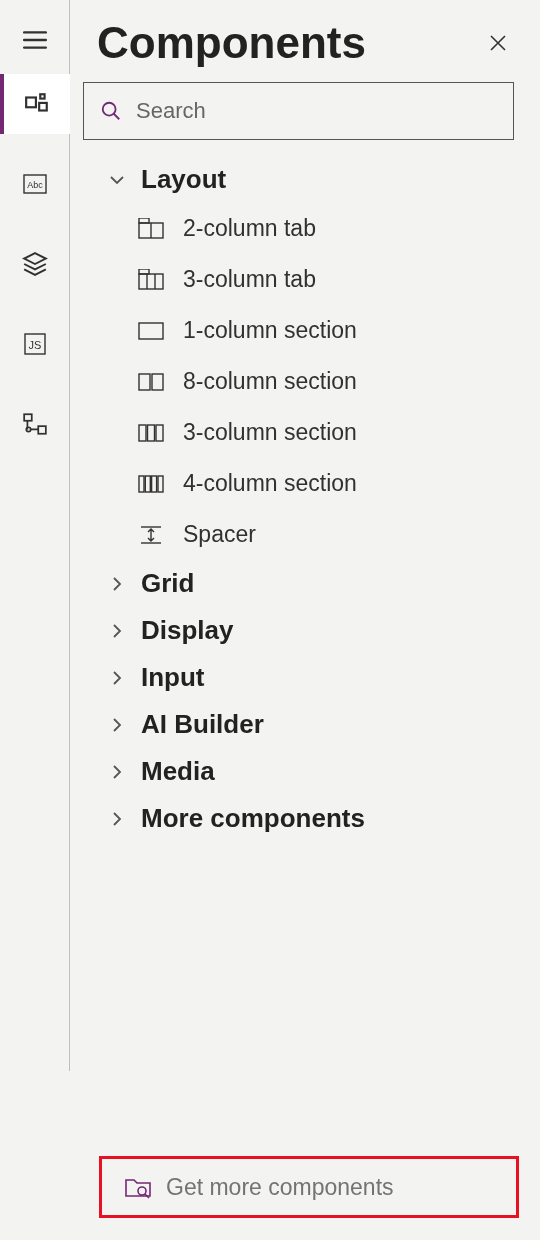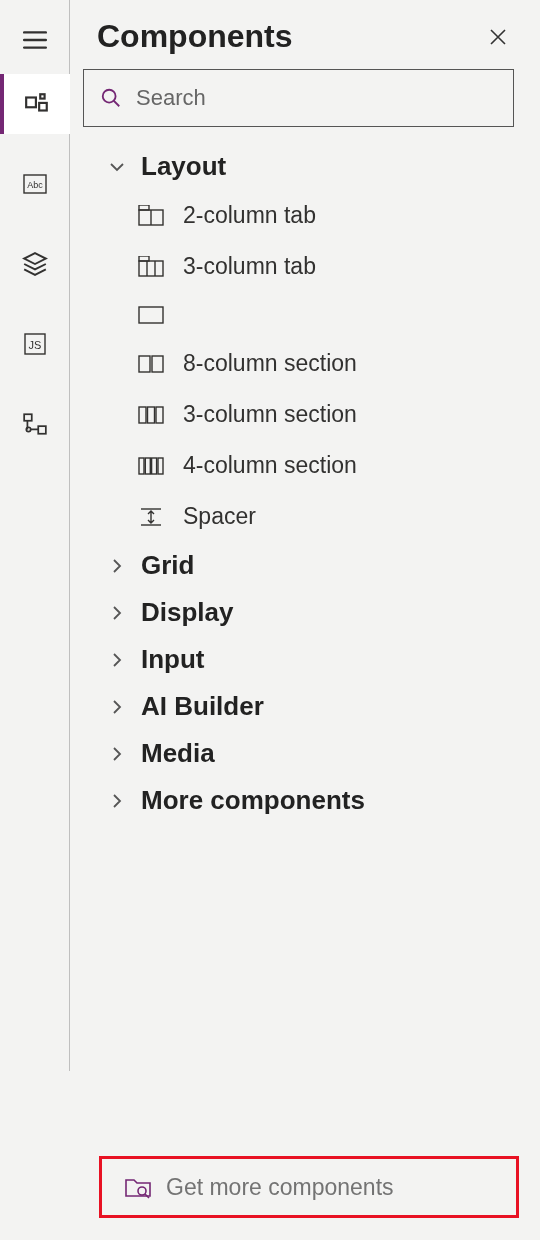--- a/index.html
+++ b/index.html
@@ -50,21 +50,21 @@
     display:flex;
     flex-direction:column;
   }
   .panel-header {
     display:flex;
     align-items:center;
     justify-content:space-between;
     padding:18px 26px 10px 26px;
   }
   .panel-title {
-    font-size:32px;
+    font-size:44px;
     font-weight:600;
     color:#222;
   }
   .close-btn {
     width:32px; height:32px;
     display:flex; align-items:center; justify-content:center;
     cursor:pointer;
   }
   .searchbox {
     margin:4px 26px 16px 12px;
@@ -242,20 +242,21 @@
         </span>
         <span>3-column tab</span>
       </div>
 
       <div class="component-item">
         <span class="item-icon">
           <svg viewBox="0 0 30 22">
               <rect x="2" y="3" width="24" height="16" fill="none" stroke="#323130" stroke-width="1.4"></rect>
             </svg>
         </span>
+        <span>1-column section</span>
       </div>
 
       <div class="component-item">
         <span class="item-icon">
           <svg viewBox="0 0 30 22">
               <rect x="2" y="3" width="11" height="16" fill="none" stroke="#323130" stroke-width="1.4"></rect>
               <rect x="15" y="3" width="11" height="16" fill="none" stroke="#323130" stroke-width="1.4"></rect>
             </svg>
         </span>
         <span>8-column section</span>

